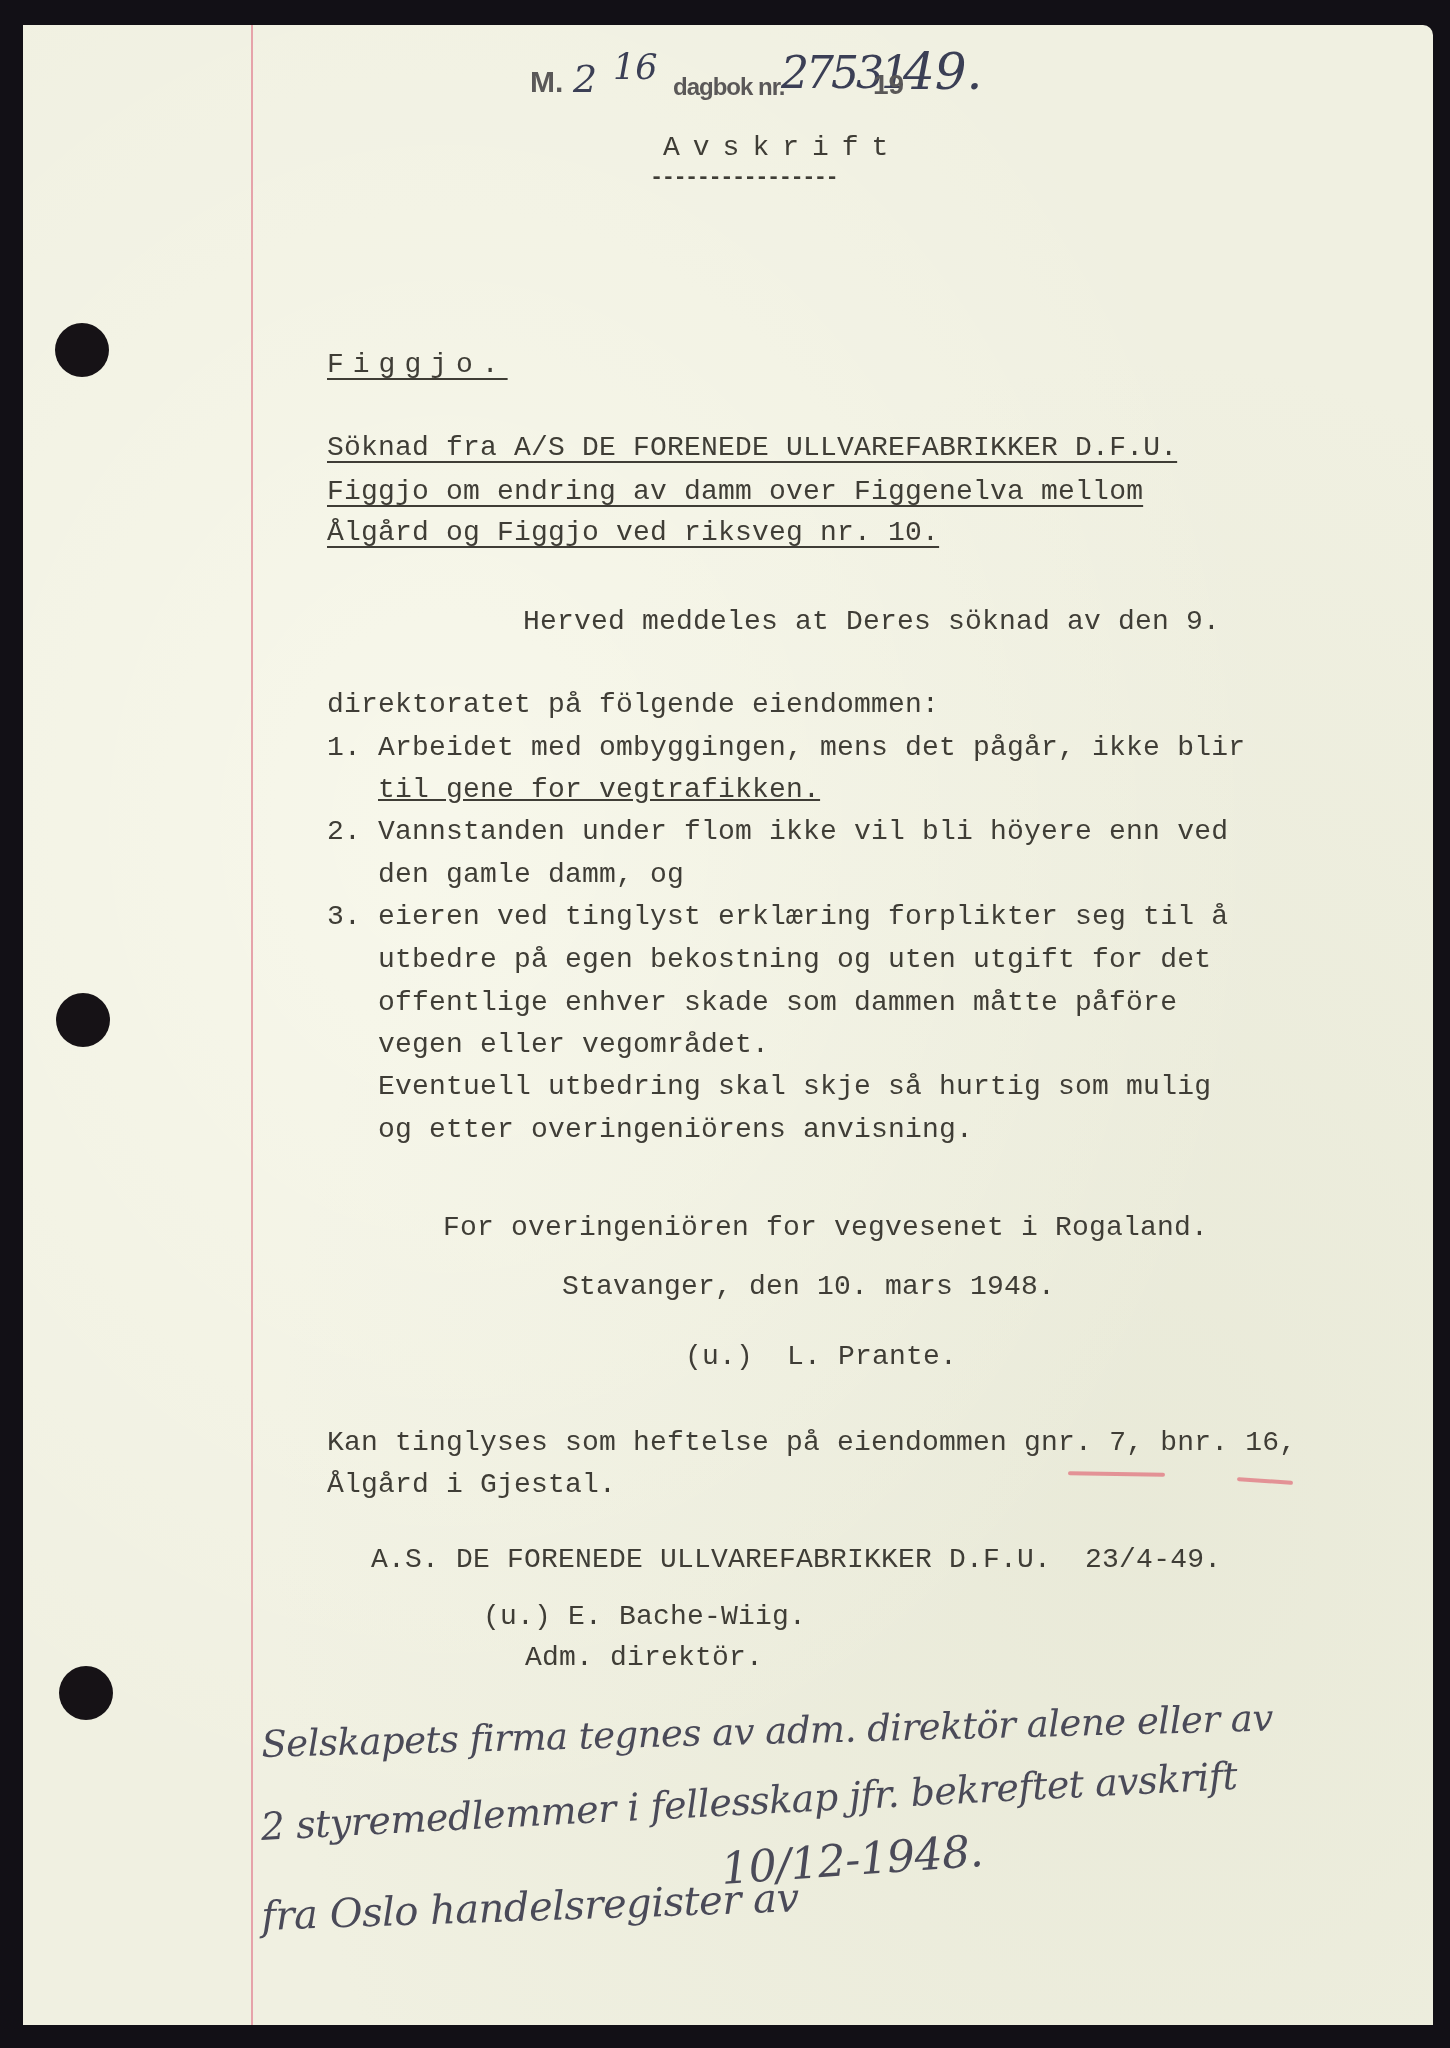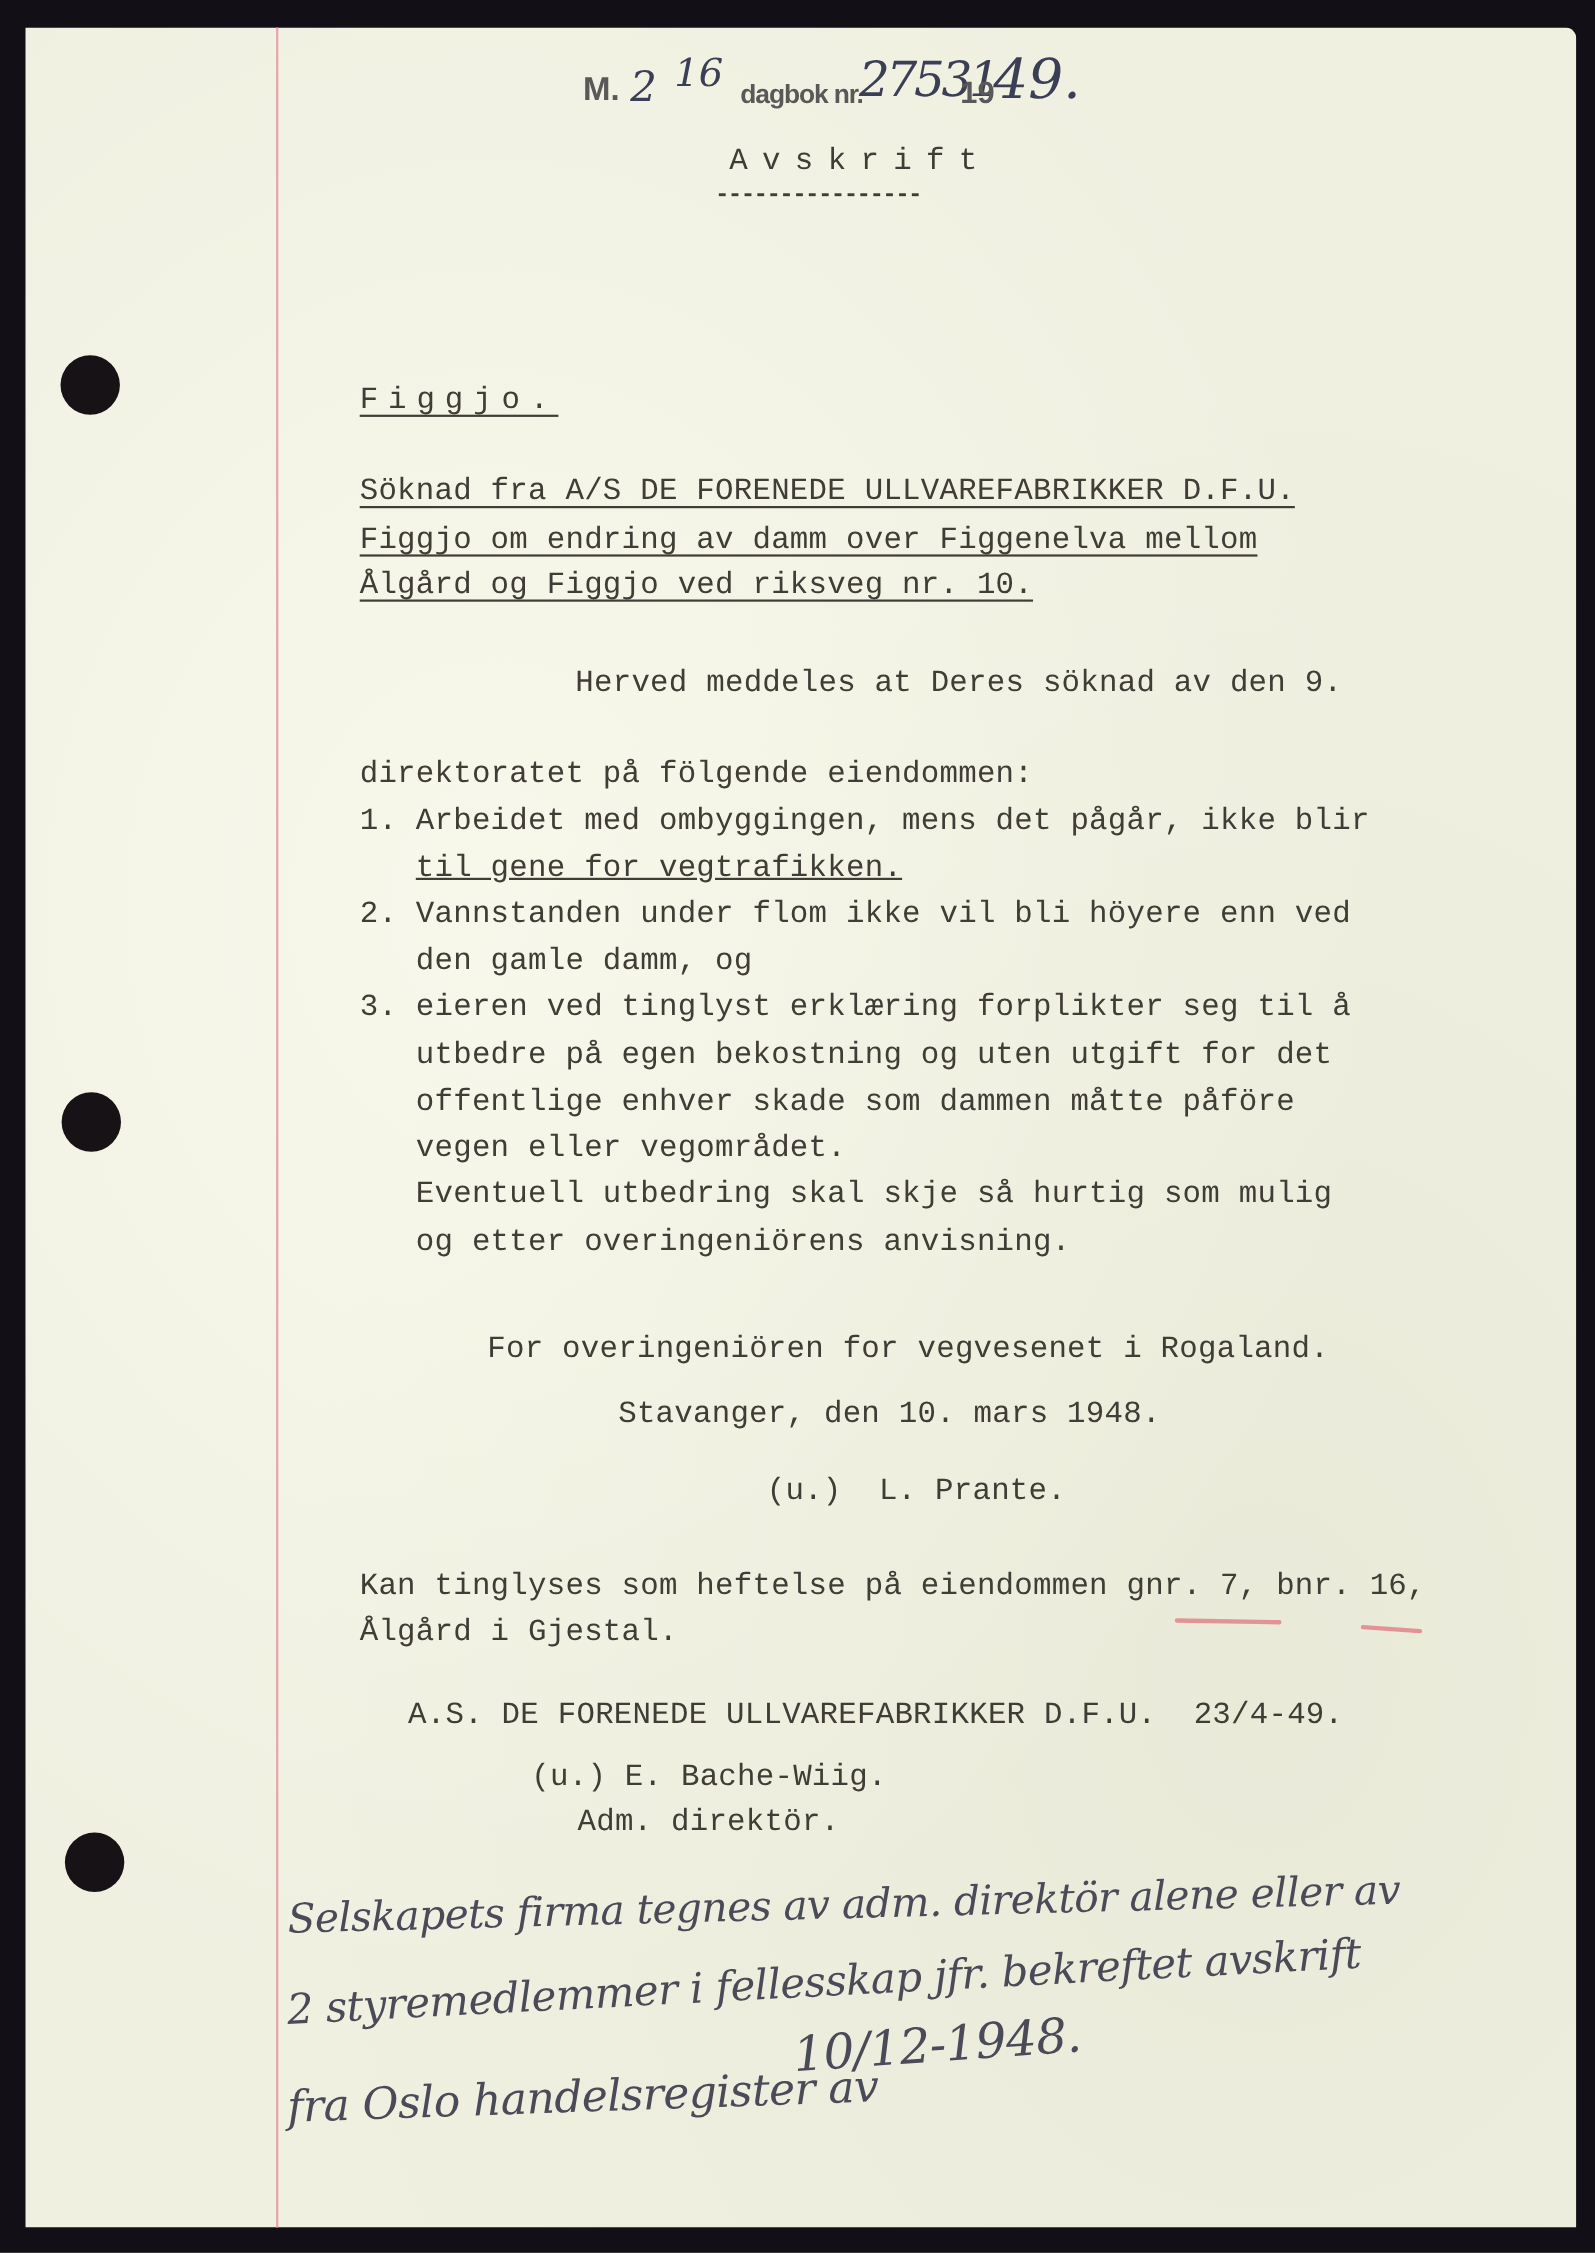--- a/index.html
+++ b/index.html
@@ -127,21 +127,21 @@
     <div class="tw" style="left:355px; top:875px;">eieren ved tinglyst erklæring forplikter seg til å</div>
     <div class="tw" style="left:355px; top:918px;">utbedre på egen bekostning og uten utgift for det</div>
     <div class="tw" style="left:355px; top:961px;">offentlige enhver skade som dammen måtte påföre</div>
     <div class="tw" style="left:355px; top:1003px;">vegen eller vegområdet.</div>
     <div class="tw" style="left:355px; top:1045px;">Eventuell utbedring skal skje så hurtig som mulig</div>
     <div class="tw" style="left:355px; top:1088px;">og etter overingeniörens anvisning.</div>
   </div>
 
   <div class="tw" style="left:420px; top:1186px;">For overingeniören for vegvesenet i Rogaland.</div>
   <div class="tw" style="left:539px; top:1245px;">Stavanger, den 10. mars 1948.</div>
-  <div class="tw" style="left:662px; top:1315px;margin-left:12px;">(u.)  L. Prante.</div>
+  <div class="tw" style="left:662px; top:1315px;">(u.)  L. Prante.</div>
 
   <div class="tw" style="left:304px; top:1401px;text-align:center;">Kan tinglyses som heftelse på eiendommen gnr. 7, bnr. 16,</div>
   <div class="tw" style="left:304px; top:1443px;">Ålgård i Gjestal.</div>
   <div class="red-mark" style="left:1045px; top:1447px; width:97px; transform:rotate(1deg);"></div>
   <div class="red-mark" style="left:1214px; top:1454px; width:56px; transform:rotate(4deg);"></div>
 
   <div class="tw" style="left:348px; top:1518px;">A.S. DE FORENEDE ULLVAREFABRIKKER D.F.U.  23/4-49.</div>
   <div class="tw" style="left:460px; top:1575px;">(u.) E. Bache-Wiig.</div>
   <div class="tw" style="left:502px; top:1616px;">Adm. direktör.</div>
 

